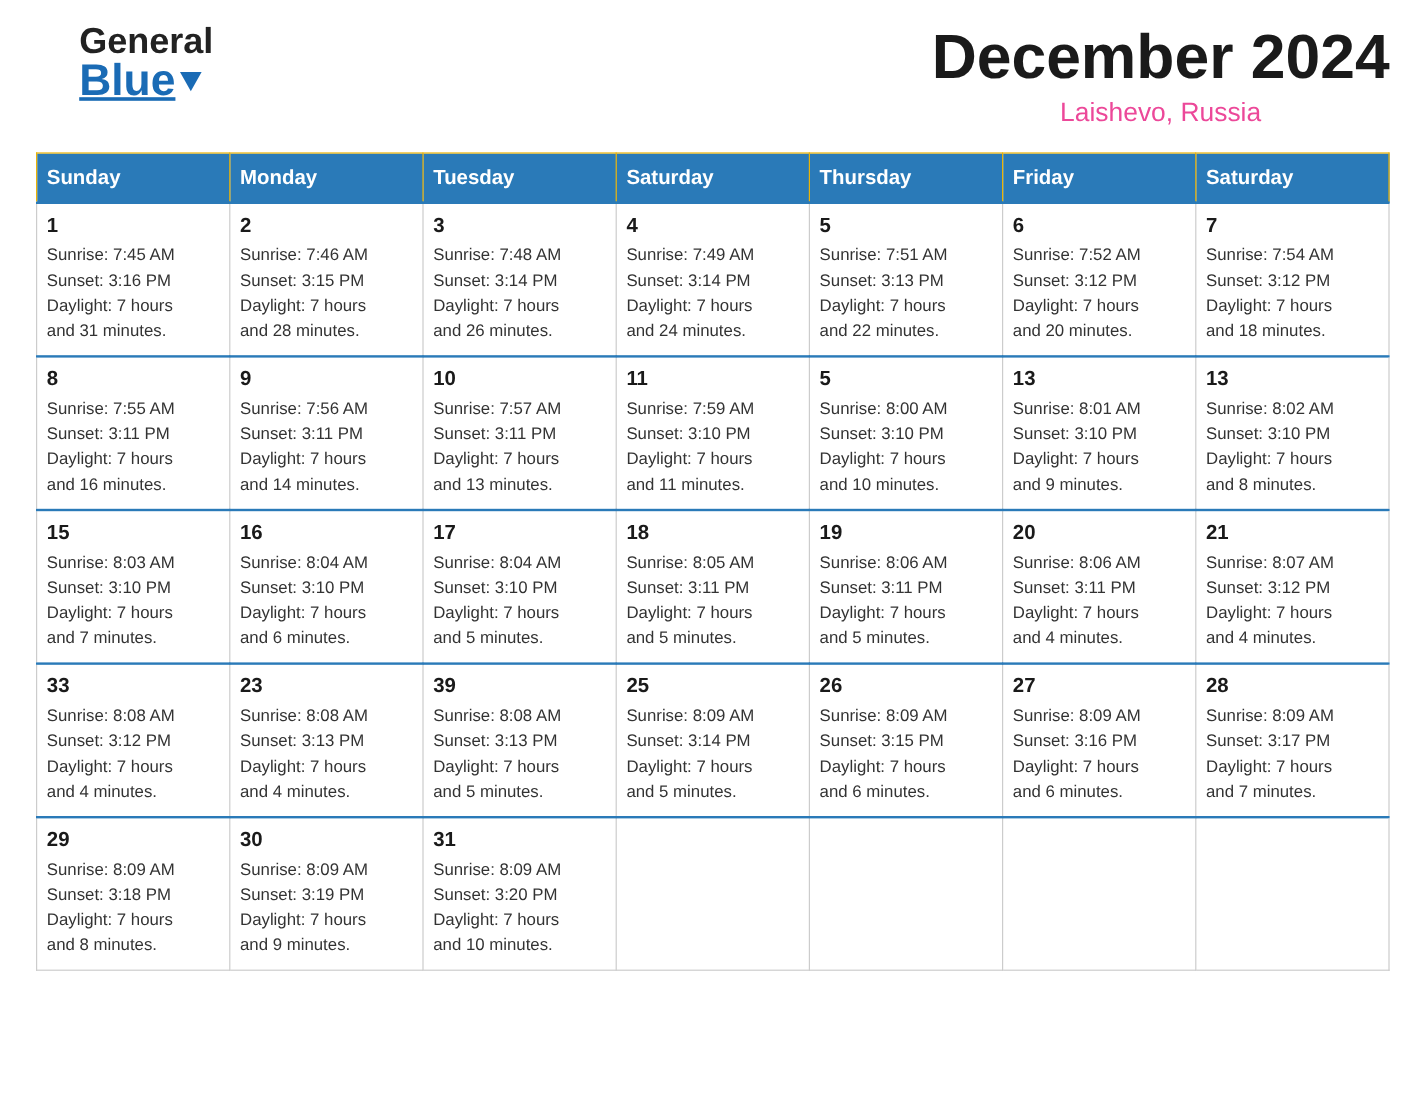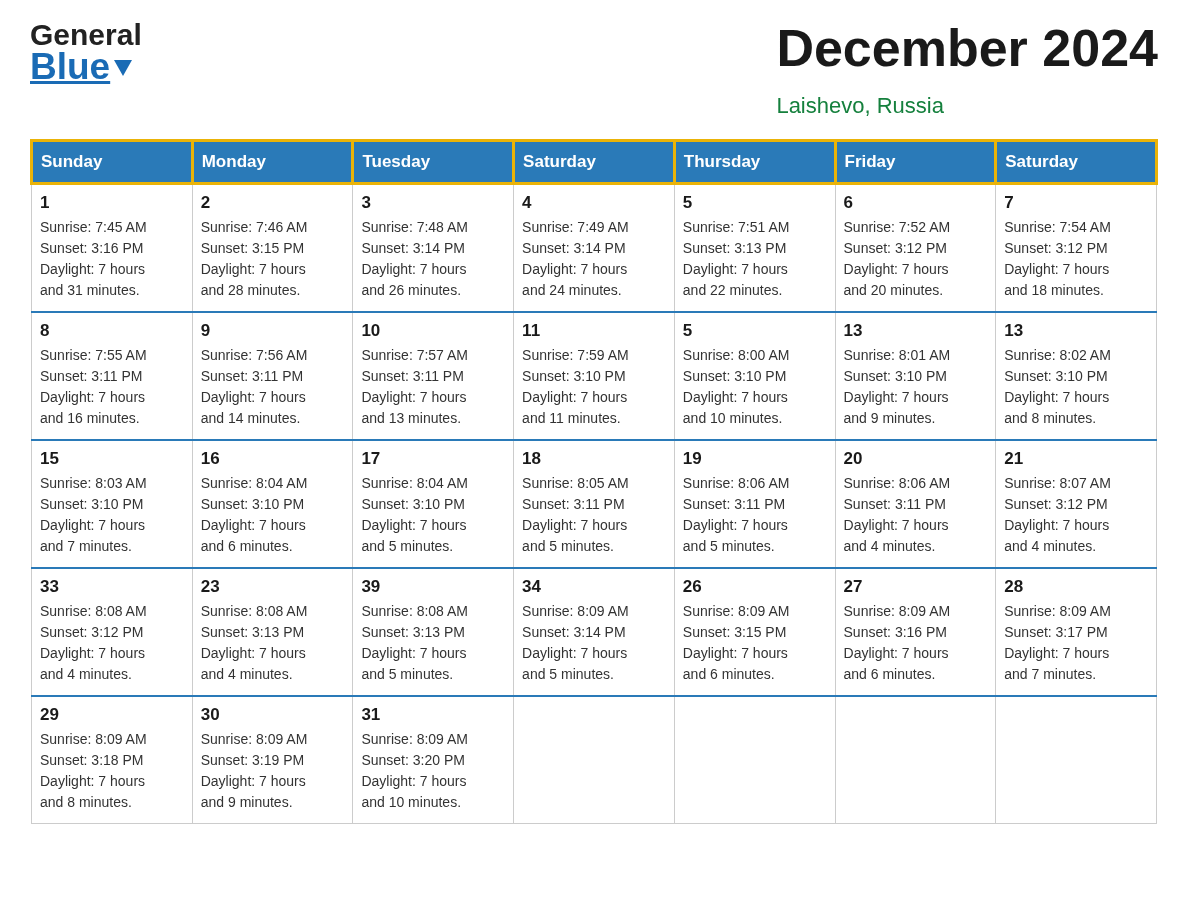--- a/index.html
+++ b/index.html
@@ -10,46 +10,46 @@
       min-height: 918px;
       padding: 20px 30px;
     }
     .header {
       display: flex;
       justify-content: space-between;
       align-items: flex-start;
       margin-bottom: 20px;
     }
     .title-block {
-      text-align: left;
+      text-align: center;
     }
     .month-title {
       font-size: 52px;
       font-weight: bold;
       color: #1a1a1a;
       line-height: 1.1;
     }
     .location {
       font-size: 22px;
-      color: #15803d;
-      margin-top: 16px;
+      color: #ec4899;
+      margin-top: 4px;
     }
     table {
       width: 100%;
       border-collapse: collapse;
       table-layout: fixed;
     }
     thead th {
       background-color: #2a7ab8;
       color: #fff;
       font-size: 17px;
       font-weight: bold;
       padding: 10px 8px;
       text-align: left;
-      border: 3px solid #eab308;
+      border: 1px solid #eab308;
     }
     tbody td {
       border: 1px solid #ccc;
       vertical-align: top;
       padding: 8px 8px 10px 8px;
       font-size: 13.5px;
       color: #333;
       height: 110px;
     }
     tbody tr {
@@ -67,20 +67,21 @@
       line-height: 1.5;
       color: #333;
     }
     .empty-cell {
       background: #fff;
     }
     .logo-wrapper {
       display: flex;
       align-items: center;
       gap: 0px;
+      margin-left: 36px;
     }
     .logo-text-block {
       display: flex;
       flex-direction: column;
       line-height: 1;
     }
     .logo-general-text {
       font-size: 30px;
       font-weight: bold;
       color: #222;
@@ -225,21 +226,21 @@
       </td>
         <td>
         <span class="day-num">23</span>
         <span class="day-info">Sunrise: 8:08 AM<br>Sunset: 3:13 PM<br>Daylight: 7 hours<br>and 4 minutes.</span>
       </td>
         <td>
         <span class="day-num">39</span>
         <span class="day-info">Sunrise: 8:08 AM<br>Sunset: 3:13 PM<br>Daylight: 7 hours<br>and 5 minutes.</span>
       </td>
         <td>
-        <span class="day-num">34</span>
+        <span class="day-num">25</span>
         <span class="day-info">Sunrise: 8:09 AM<br>Sunset: 3:14 PM<br>Daylight: 7 hours<br>and 5 minutes.</span>
       </td>
         <td>
         <span class="day-num">26</span>
         <span class="day-info">Sunrise: 8:09 AM<br>Sunset: 3:15 PM<br>Daylight: 7 hours<br>and 6 minutes.</span>
       </td>
         <td>
         <span class="day-num">27</span>
         <span class="day-info">Sunrise: 8:09 AM<br>Sunset: 3:16 PM<br>Daylight: 7 hours<br>and 6 minutes.</span>
       </td>

